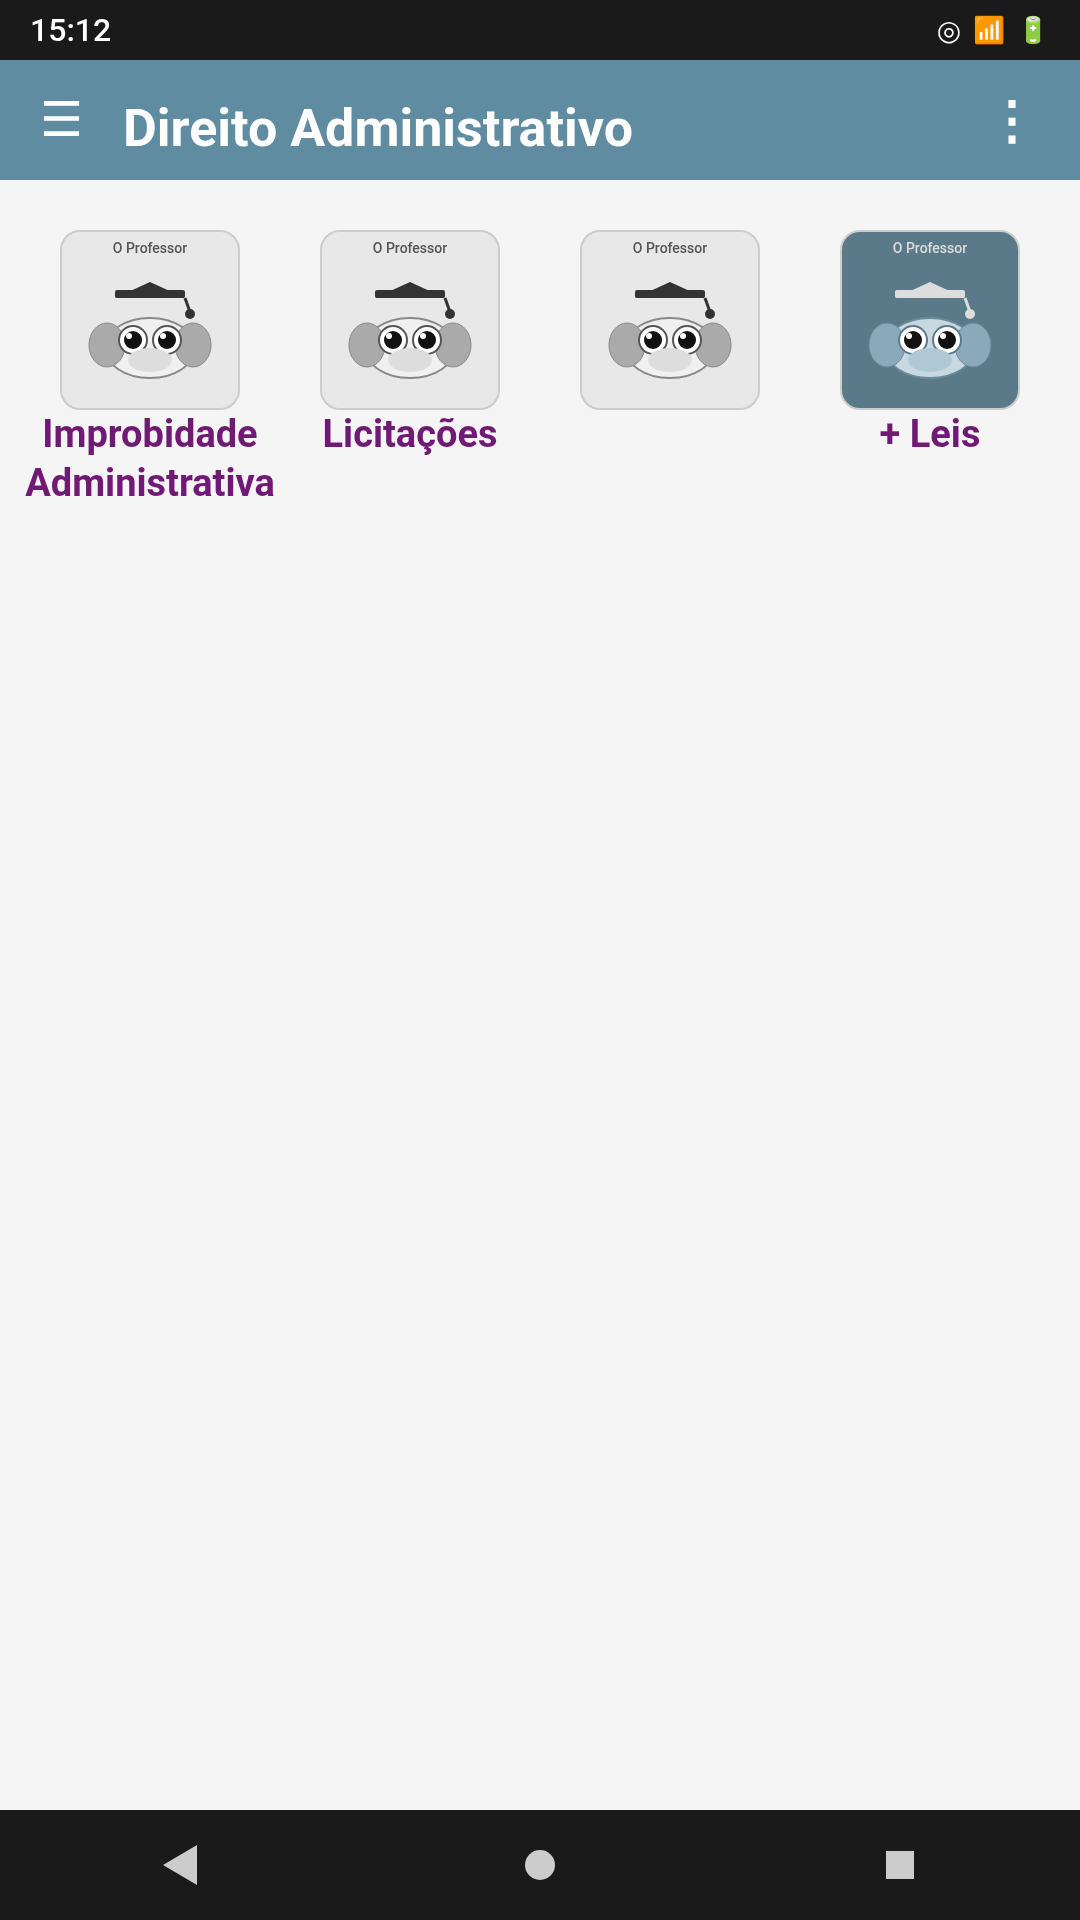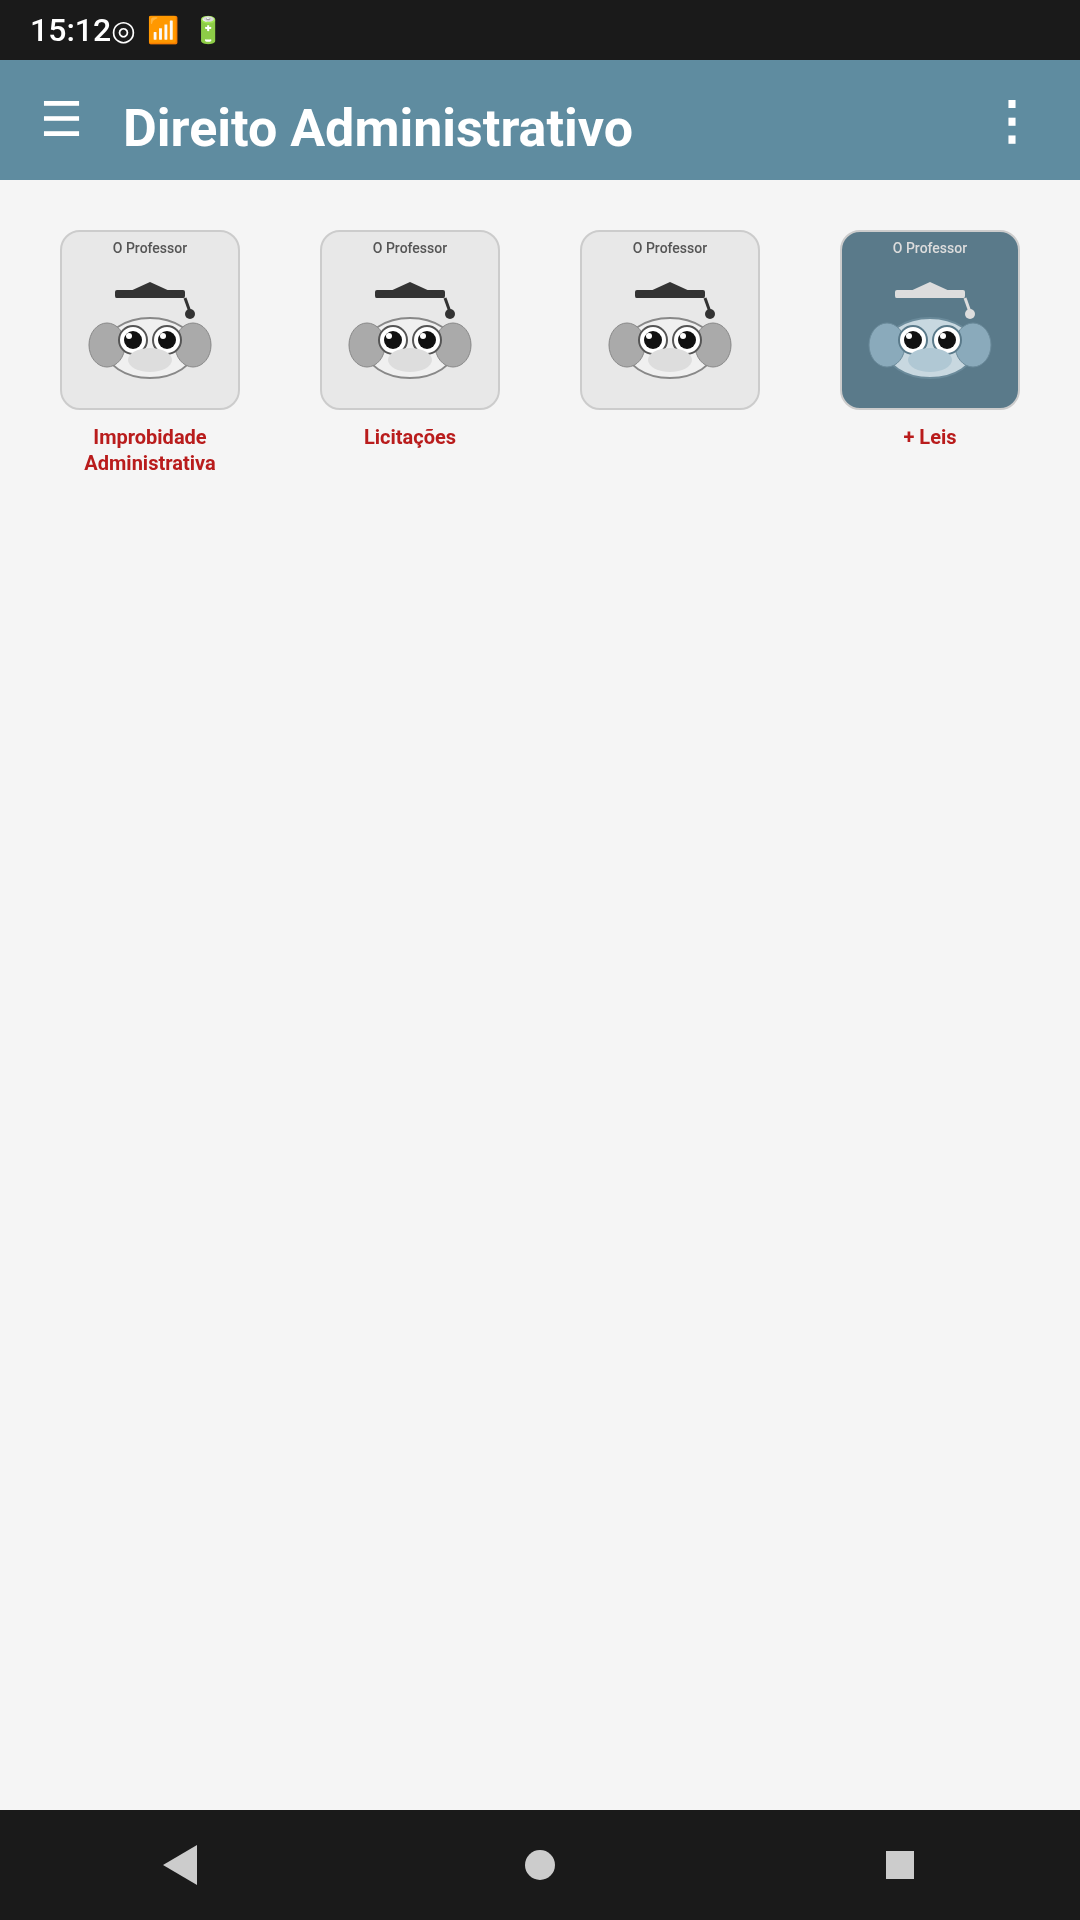--- a/index.html
+++ b/index.html
@@ -14,21 +14,21 @@
       flex-direction: column;
       overflow: hidden;
     }
 
     
     .status-bar {
       background: #1a1a1a;
       height: 60px;
       display: flex;
       align-items: center;
-      justify-content: flex-start;
+      justify-content: space-between;
       padding: 0 30px;
       flex-shrink: 0;
     }
     .status-time {
       color: white;
       font-size: 32px;
       font-weight: 500;
     }
     .status-icons {
       display: flex;
@@ -136,24 +136,23 @@
     
     .owl-face {
       flex: 1;
       display: flex;
       align-items: center;
       justify-content: center;
       width: 100%;
     }
 
     .item-label {
-      margin-top: 14px;
-      font-size: 20px;
+      font-size: 38px;
       font-weight: 700;
-      color: #b91c1c;
+      color: #701a75;
       text-align: center;
       line-height: 1.3;
     }
 
     .version-text {
       margin-top: 30px;
       width: 100%;
       text-align: center;
       font-size: 30px;
       color: #888;

